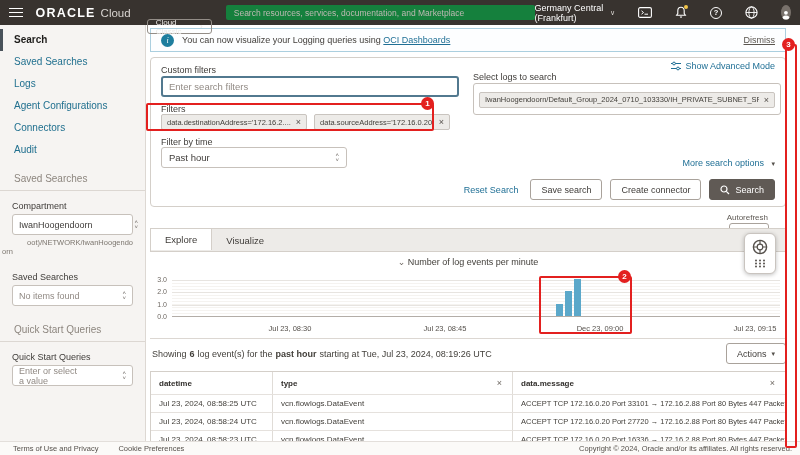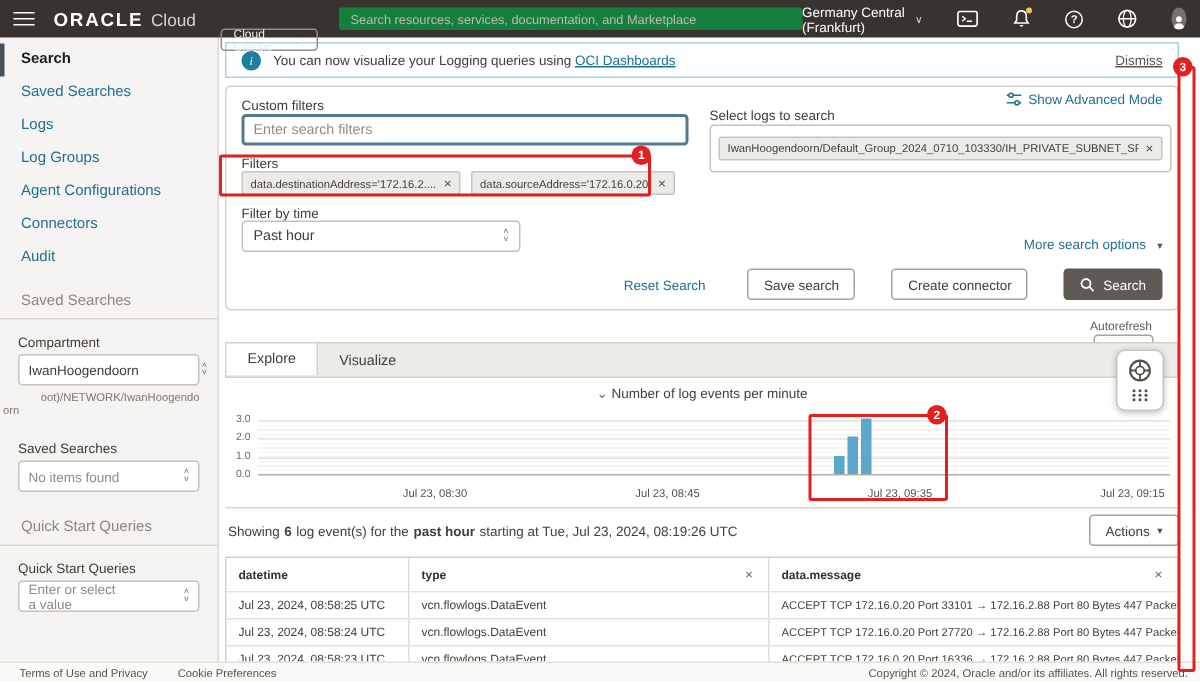--- a/index.html
+++ b/index.html
@@ -70,21 +70,21 @@
   .chip { display:inline-flex; align-items:center; gap:5px; height:16px; background:#edebe8;
           border:1px solid #c9c4bf; border-radius:2px; font-size:7.5px; color:#44413c; padding:0 5px;
           max-width:100%; }
   .chip .txt { white-space:nowrap; overflow:hidden; }
   .chip .x { color:#55504b; font-size:9px; cursor:pointer; flex:none; }
   .chips-row { position:absolute; left:10px; top:56px; display:flex; gap:7px; }
   .time-select { position:absolute; left:10px; top:89px; width:186px; height:21px; background:#fff;
                  border:1px solid #c7c1bb; border-radius:3px; display:flex; align-items:center;
                  padding:0 7px; font-size:9.5px; color:#3f3c39; cursor:pointer; }
   .more-opts { position:absolute; right:10px; top:100px; font-size:9px; color:#1f6f95; cursor:pointer; }
-  .btn-row { position:absolute; right:10px; bottom:6px; display:flex; align-items:center; gap:24px; }
+  .btn-row { position:absolute; right:10px; bottom:6px; display:flex; align-items:center; gap:8px; }
   .btn { height:21px; border:1px solid #a9a29b; border-radius:3px; background:#fff; font-size:9px;
          color:#3f3c39; display:flex; align-items:center; padding:0 10px; cursor:pointer; font-family:inherit; }
   .btn.primary { background:#605a55; border-color:#605a55; color:#fff; gap:5px; }
   .reset-link { font-size:9px; color:#1f6f95; cursor:pointer; margin-right:4px; }
 
   .tabbar { position:absolute; left:3px; top:203px; width:636px; height:24px; background:#edebe8;
             border:1px solid #d4cfc9; display:flex; }
   .tab { height:100%; display:flex; align-items:center; padding:0 14px; font-size:9.5px; color:#3f3c39; cursor:pointer; }
   .tab.active { background:#fff; border-right:1px solid #d4cfc9; margin-top:-1px; border-top:1px solid #d4cfc9; }
   .autorefresh-lbl { position:absolute; right:32px; top:188px; font-size:8px; color:#5f5a55; }
@@ -198,21 +198,20 @@
             <path d="M1.2 11 a4.3 4.3 0 0 1 8.6 0 Z" fill="#fff"></path>
           </svg>
       </div>
     </div>
   </header>
 
   <aside class="sidebar">
     <div class="nav-item active">Search</div>
     <div class="nav-item">Saved Searches</div>
     <div class="nav-item">Logs</div>
-    <div class="nav-item">Log Groups</div>
     <div class="nav-item">Agent Configurations</div>
     <div class="nav-item">Connectors</div>
     <div class="nav-item">Audit</div>
 
     <div class="sb-section">Saved Searches</div>
 
     <div class="sb-label">Compartment</div>
     <div class="sb-select">
       <span>IwanHoogendoorn</span>
       <span class="stepper">
@@ -334,21 +333,21 @@
         <div class="grid" style="top:12px;"></div>
         <div class="grid" style="top:25px;"></div>
         <div class="bars">
             <div class="bar" style="height: 12.3px; background: rgb(91, 168, 202);"></div>
             <div class="bar" style="height: 24.7px; background: rgb(91, 168, 202);"></div>
             <div class="bar" style="height: 37px; background: rgb(91, 168, 202);"></div>
           </div>
       </div>
       <span class="xlab" style="left:100px;">Jul 23, 08:30</span>
       <span class="xlab" style="left:255px;">Jul 23, 08:45</span>
-      <span class="xlab" style="left:410px;">Jul 23, 09:35</span>
+      <span class="xlab" style="left:410px;">Dec 23, 09:00</span>
       <span class="xlab" style="left:565px;">Jul 23, 09:15</span>
     </div>
 
     <div class="showing">
       <span>Showing</span>
       <b>6</b>
       <span>log event(s) for the</span>
       <b>past hour</b>
       <span>starting at Tue, Jul 23, 2024, 08:19:26 UTC</span>
       <button class="btn actions-btn">

